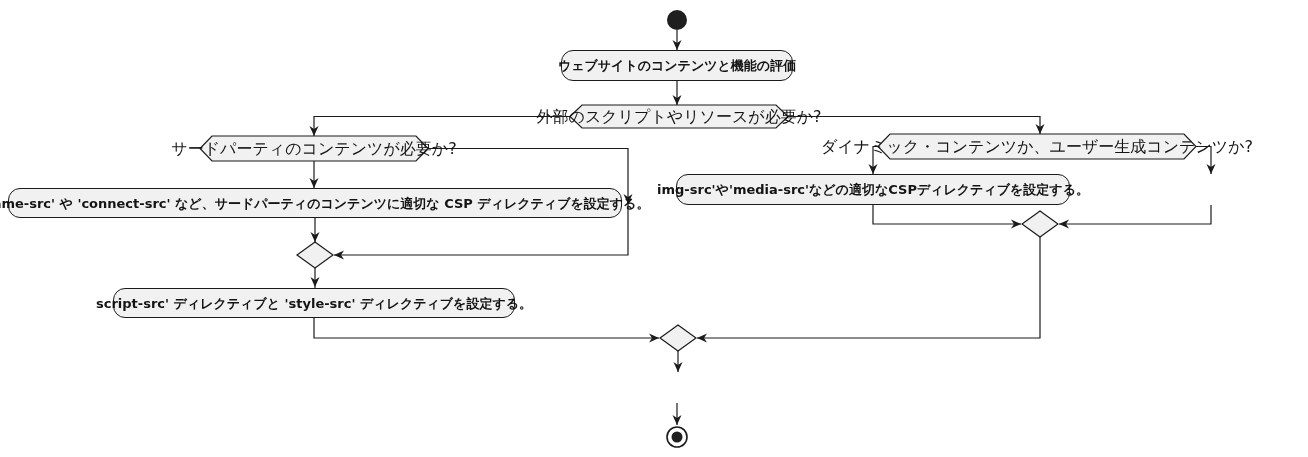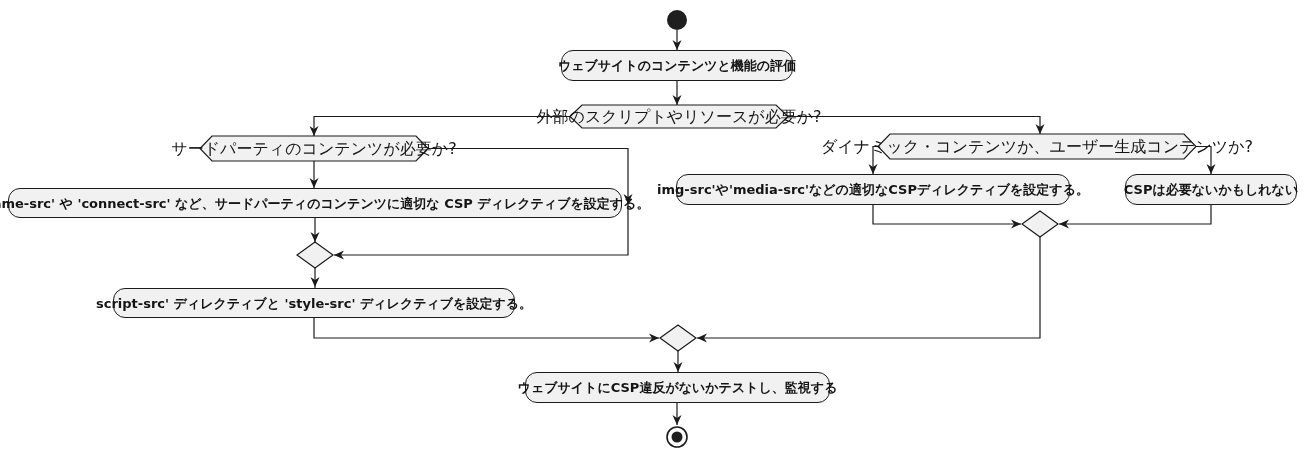--- a/index.html
+++ b/index.html
@@ -95,23 +95,21 @@
   </svg>
 
   <div class="activity" style="left:561px;top:50px;width:232px;height:31px">ウェブサイトのコンテンツと機能の評価</div>
 
   <div class="activity" style="left:8px;top:188px;width:614px;height:30px">frame-src' や 'connect-src' など、サードパーティのコンテンツに適切な CSP ディレクティブを設定する。</div>
 
   <div class="activity" style="left:676px;top:174px;width:394px;height:31px">img-src'や'media-src'などの適切なCSPディレクティブを設定する。</div>
 
   <div class="activity" style="left:113px;top:288px;width:402px;height:30px">script-src' ディレクティブと 'style-src' ディレクティブを設定する。</div>
 
-  <div class="activity" style="left:1125px;top:174px;width:172px;height:31px">CSPは必要ないかもしれない</div>
 
-  <div class="activity" style="left:525px;top:372px;width:305px;height:31px">ウェブサイトにCSP違反がないかテストし、監視する</div>
 
   <div class="hex-label" style="left:570px;top:105px;width:218px;height:23px">外部のスクリプトやリソースが必要か?</div>
 
   <div class="hex-label" style="left:878px;top:134px;width:318px;height:25px">ダイナミック・コンテンツか、ユーザー生成コンテンツか?</div>
 
   <div class="hex-label" style="left:200px;top:136px;width:228px;height:25px">サードパーティのコンテンツが必要か?</div>
 
 </div>
 
 </body></html>

